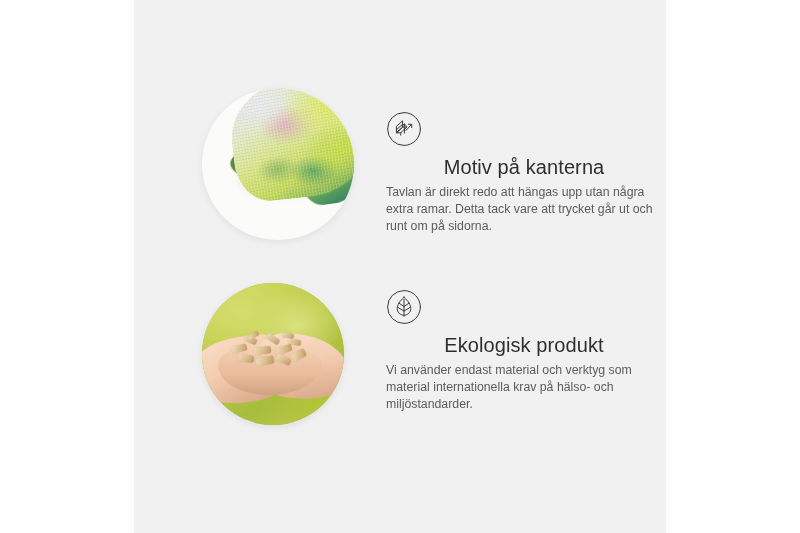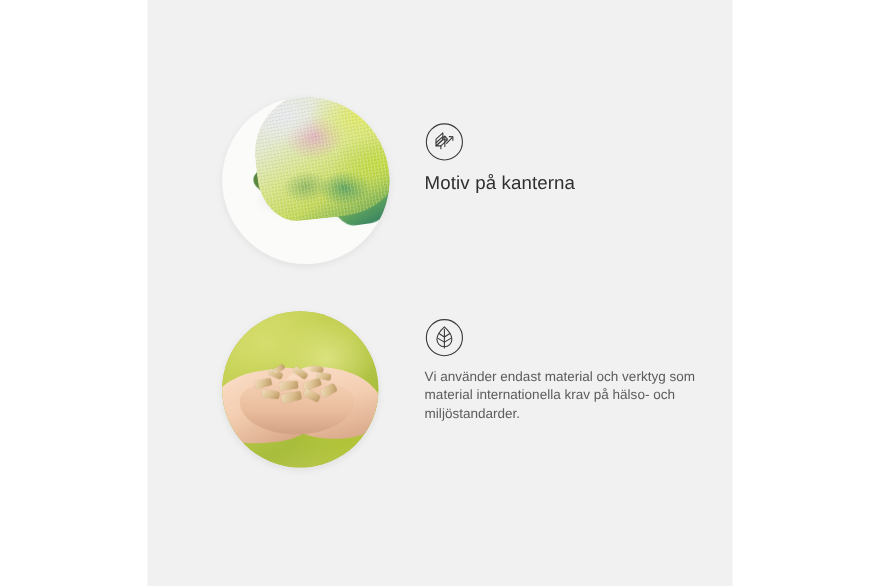--- a/index.html
+++ b/index.html
@@ -211,25 +211,26 @@
     position: absolute;
     left: 252px;
     width: 276px;
   }
   .text-1 { top: 156px; }
   .text-2 { top: 334px; }
 
   .feature-title {
     margin: 0 0 6px 0;
     font-family: "Liberation Sans", sans-serif;
-    font-size: 17px;
+    font-size: 20px;
     font-weight: 400;
     line-height: 22px;
     color: #2f2f2f;
     letter-spacing: 0.1px;
+    text-align: center;
   }
   .feature-desc {
     margin: 0;
     font-family: "Liberation Sans", sans-serif;
     font-size: 12.3px;
     font-weight: 400;
     line-height: 17.2px;
     color: #5c5c5c;
   }
 </style>
@@ -260,20 +261,21 @@
           <path d="M14.8 21.6 L14.8 24.2"></path>
           <path d="M18.4 22.2 L18.4 13.0"></path>
           <path d="M16.2 15.2 L18.4 12.8 L20.6 15.2"></path>
           <path d="M20.0 19.4 L25.4 13.6"></path>
           <path d="M22.4 13.2 L25.7 13.3 L25.7 16.6"></path>
         </svg>
       </div>
 
       <div class="text-block text-1">
         <h3 class="feature-title">Motiv på kanterna</h3>
+        <p class="feature-desc">Tavlan är direkt redo att hängas upp utan några extra ramar. Detta tack vare att trycket går ut och runt om på sidorna.</p>
       </div>
     </div>
 
     <div class="feature feature-b">
 
       <div class="photo-circle photo-2">
         <div class="eco-bg"></div>
         <div class="chip-shadow"></div>
         <div class="hand hand-left"></div>
         <div class="hand hand-right"></div>
@@ -300,18 +302,19 @@
           <path d="M18 8.2 C13.4 12.4 11.2 16.0 11.2 19.4 C11.2 23.2 14.2 26.2 18 26.2 C21.8 26.2 24.8 23.2 24.8 19.4 C24.8 16.0 22.6 12.4 18 8.2 Z"></path>
           <path d="M18 10.2 L18 27.4"></path>
           <path d="M18 17.4 L13.0 14.2"></path>
           <path d="M18 17.4 L23.0 14.2"></path>
           <path d="M18 22.0 L12.2 18.6"></path>
           <path d="M18 22.0 L23.8 18.6"></path>
         </svg>
       </div>
 
       <div class="text-block text-2">
+        <h3 class="feature-title">Ekologisk produkt</h3>
         <p class="feature-desc">Vi använder endast material och verktyg som material internationella krav på hälso- och miljöstandarder.</p>
       </div>
     </div>
 
   </div>
 </div>
 
 </body></html>

